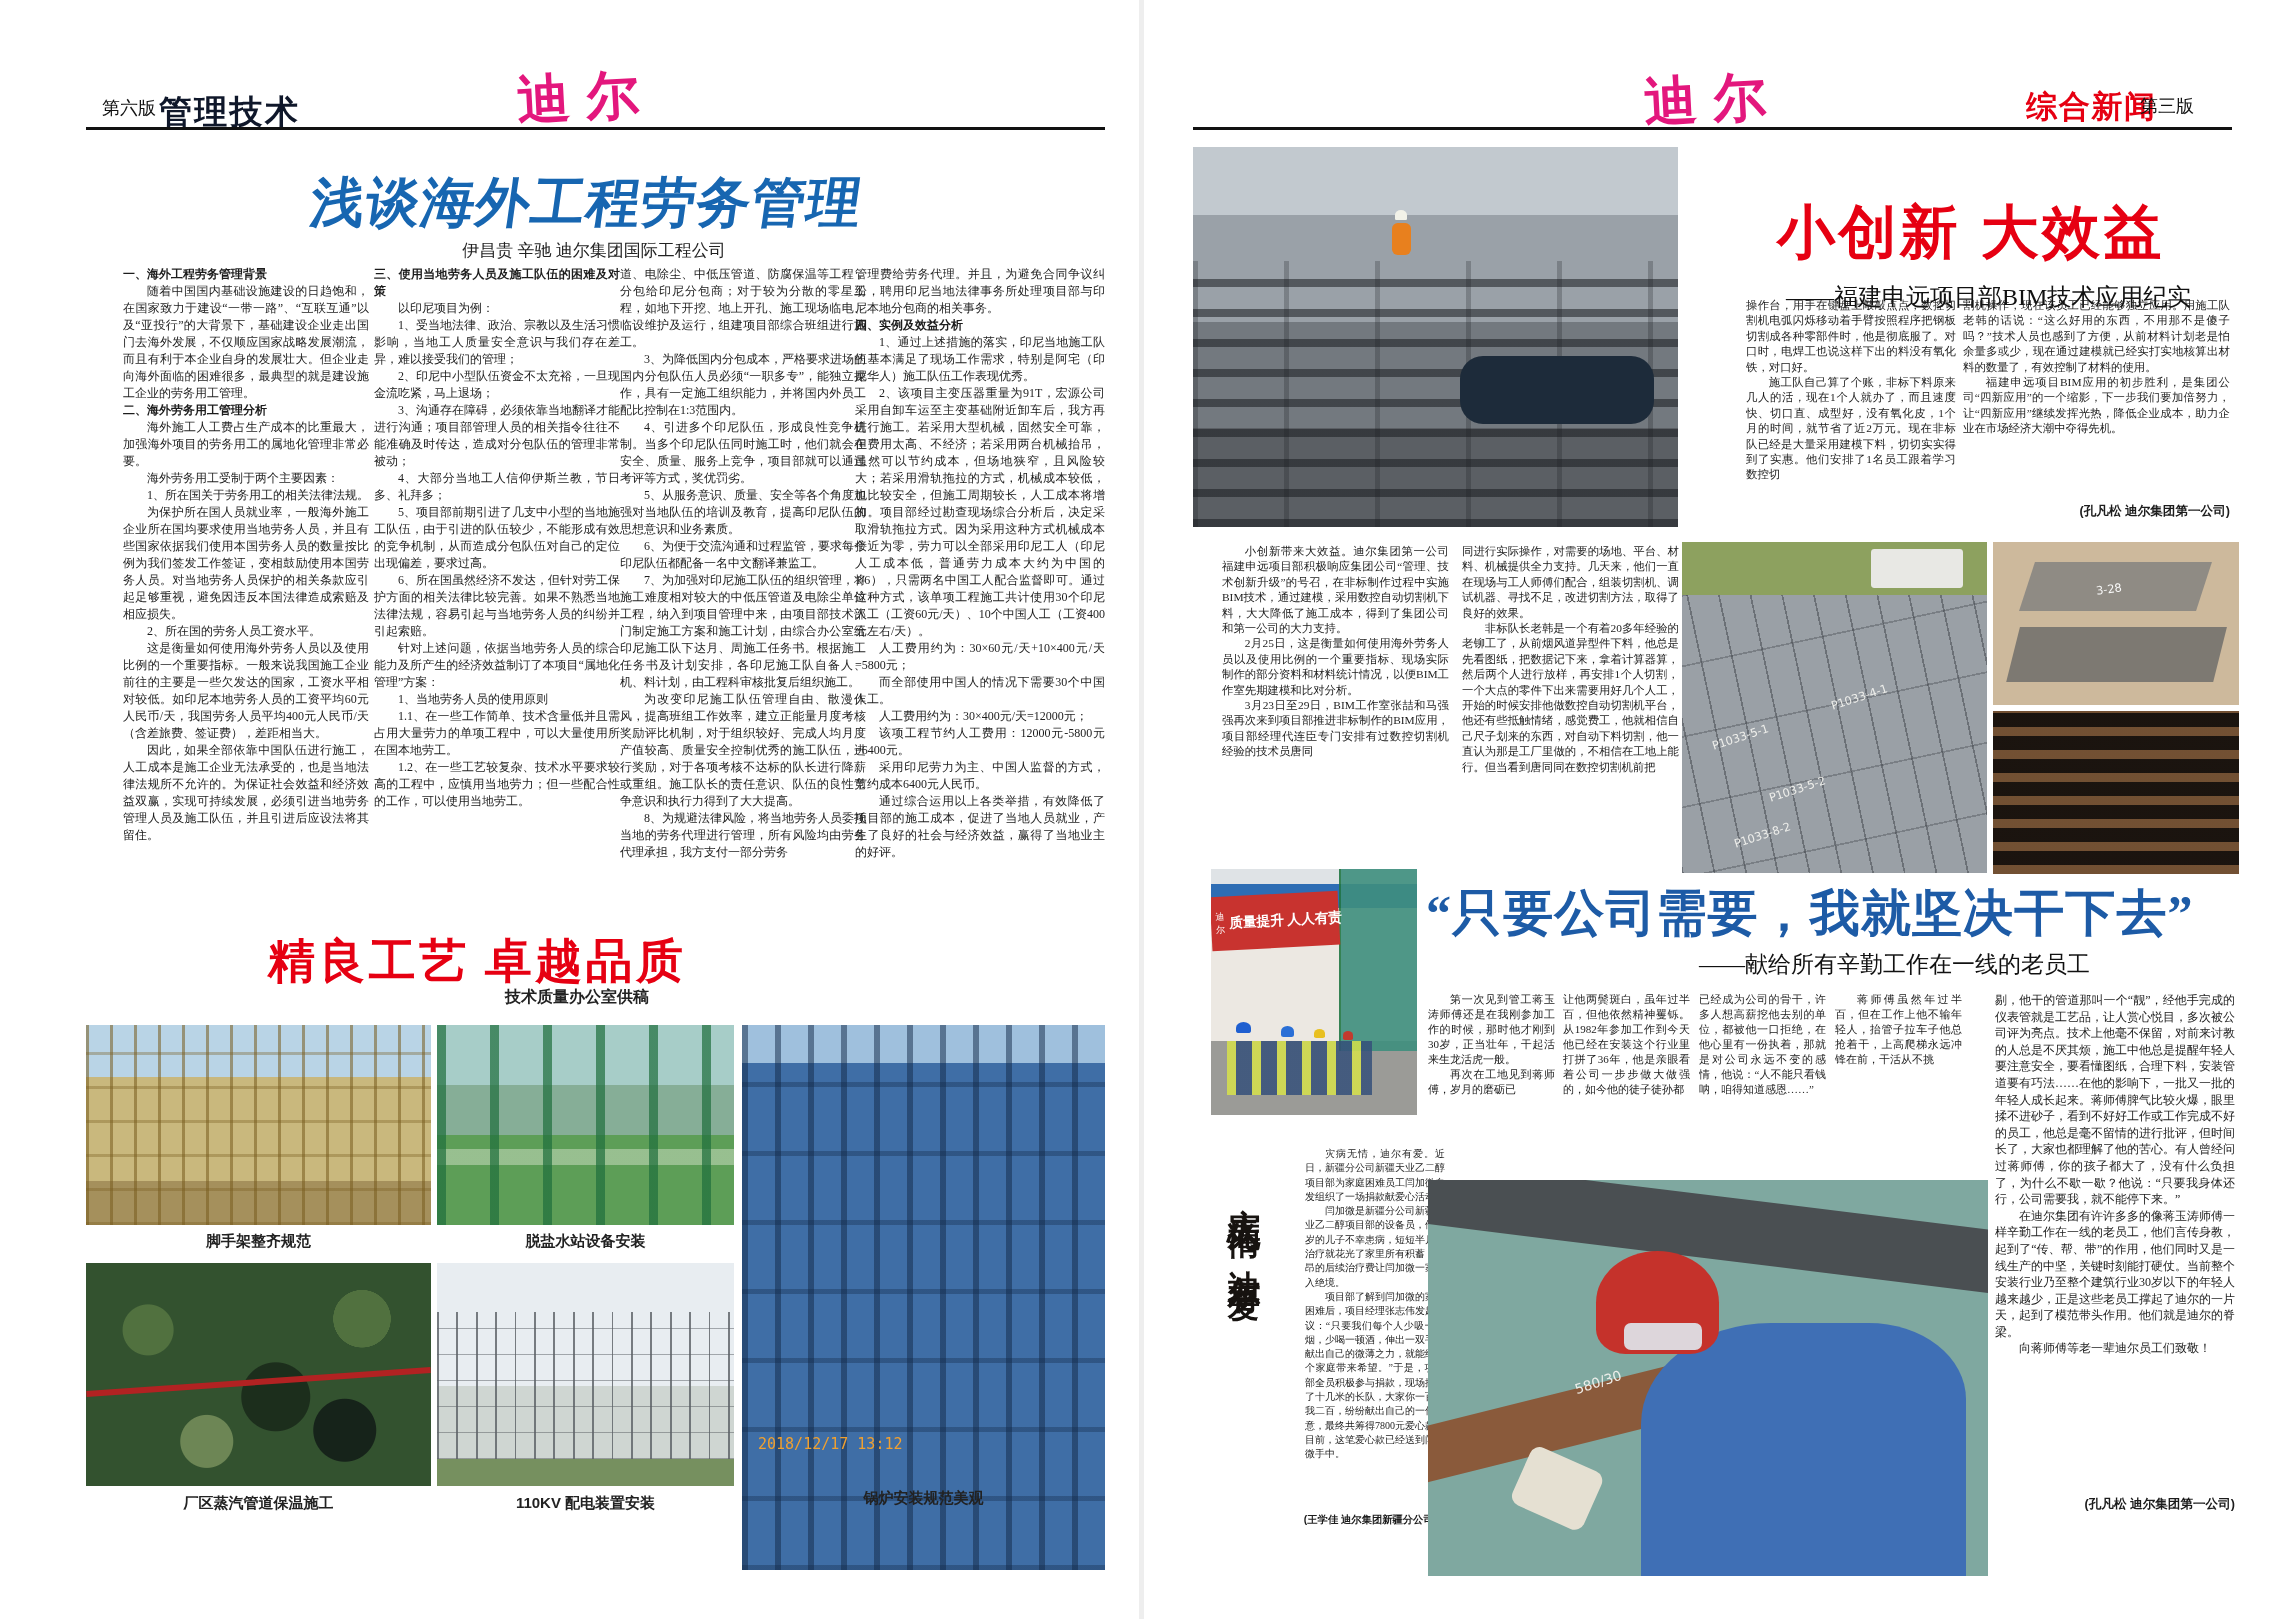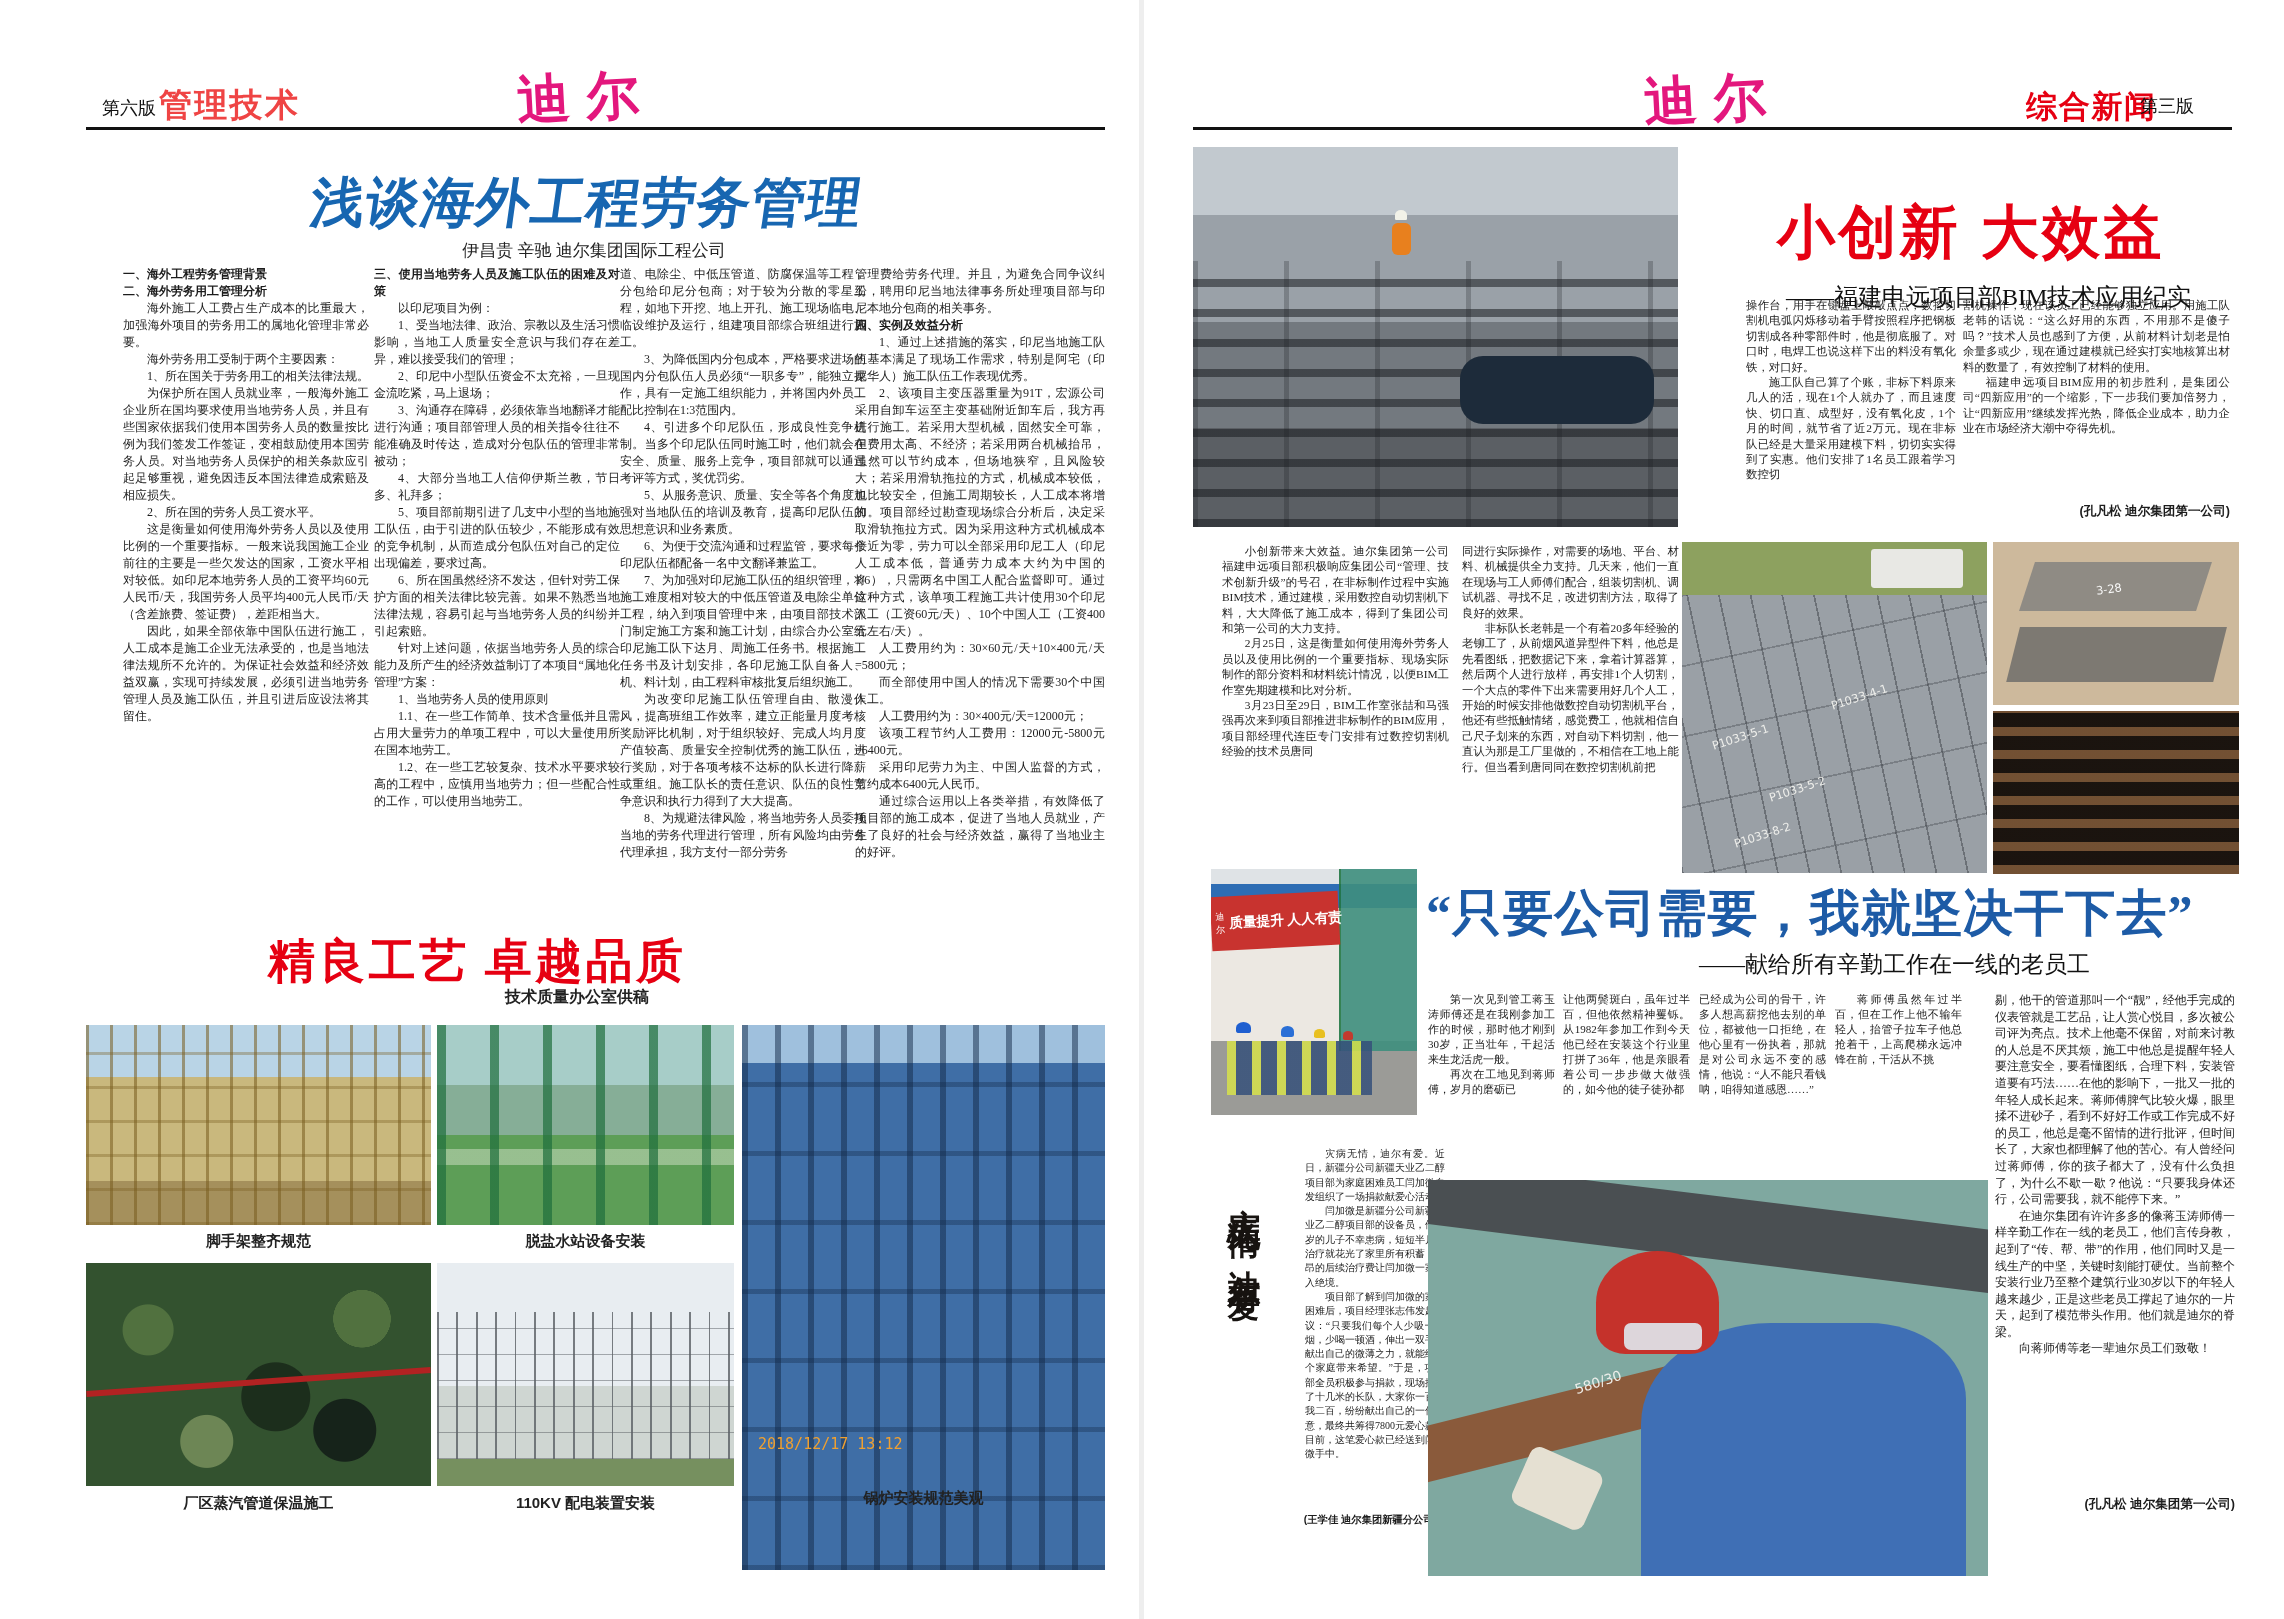--- a/index.html
+++ b/index.html
@@ -21,31 +21,32 @@
   .byline-r{text-align:right;font-family:"Liberation Sans","DejaVu Sans",sans-serif;font-weight:bold;}
   .chalk{position:absolute;color:#f3f3ef;font-size:11.4px;font-family:"DejaVu Sans",sans-serif;
          transform:rotate(-18deg);opacity:.95;}
 </style>
 </head>
 <body>
 
 <div id="canvas">
 
   <div class="abs sans" style="left:102px;top:96px;font-size:18px;color:#111;">第六版</div>
-  <div class="abs sans" style="left:159px;top:83px;font-size:33px;font-weight:bold;color:#ef4444;letter-spacing:2.3px;">管理技术</div>
+  <div class="abs sans" style="left:159px;top:90px;font-size:33px;font-weight:bold;color:#0f172a;letter-spacing:2.3px;">管理技术</div>
   <div class="masthead" style="left:517px;top:62px;">迪尔</div>
   <div class="rule" style="left:86px;top:127px;width:1019px;"></div>
 
   <div class="abs" style="left:311px;top:167px;width:571px;font-size:54px;font-weight:bold;color:#1766b1;
               font-family:'Liberation Sans','DejaVu Sans',sans-serif;transform:skewX(-8deg);
               letter-spacing:1.1px;white-space:nowrap;">浅谈海外工程劳务管理</div>
   <div class="abs" style="left:320px;top:239px;width:548px;text-align:center;font-size:17px;color:#222;">伊昌贵 辛驰  迪尔集团国际工程公司</div>
 
   <div class="col" style="left:123px;top:266px;width:246px;height:651px;">
       <div class="bh">一、海外工程劳务管理背景</div>
+      <div class="bp">随着中国国内基础设施建设的日趋饱和，在国家致力于建设“一带一路”、“互联互通”以及“亚投行”的大背景下，基础建设企业走出国门去海外发展，不仅顺应国家战略发展潮流，而且有利于本企业自身的发展壮大。但企业走向海外面临的困难很多，最典型的就是建设施工企业的劳务用工管理。</div>
       <div class="bh">二、海外劳务用工管理分析</div>
       <div class="bp">海外施工人工费占生产成本的比重最大，加强海外项目的劳务用工的属地化管理非常必要。</div>
       <div class="bp">海外劳务用工受制于两个主要因素：</div>
       <div class="bp">1、所在国关于劳务用工的相关法律法规。</div>
       <div class="bp">为保护所在国人员就业率，一般海外施工企业所在国均要求使用当地劳务人员，并且有些国家依据我们使用本国劳务人员的数量按比例为我们签发工作签证，变相鼓励使用本国劳务人员。对当地劳务人员保护的相关条款应引起足够重视，避免因违反本国法律造成索赔及相应损失。</div>
       <div class="bp">2、所在国的劳务人员工资水平。</div>
       <div class="bp">这是衡量如何使用海外劳务人员以及使用比例的一个重要指标。一般来说我国施工企业前往的主要是一些欠发达的国家，工资水平相对较低。如印尼本地劳务人员的工资平均60元人民币/天，我国劳务人员平均400元人民币/天（含差旅费、签证费），差距相当大。</div>
       <div class="bp">因此，如果全部依靠中国队伍进行施工，人工成本是施工企业无法承受的，也是当地法律法规所不允许的。为保证社会效益和经济效益双赢，实现可持续发展，必须引进当地劳务管理人员及施工队伍，并且引进后应设法将其留住。</div>
     </div>
   <div class="col" style="left:374px;top:266px;width:246px;height:651px;">

